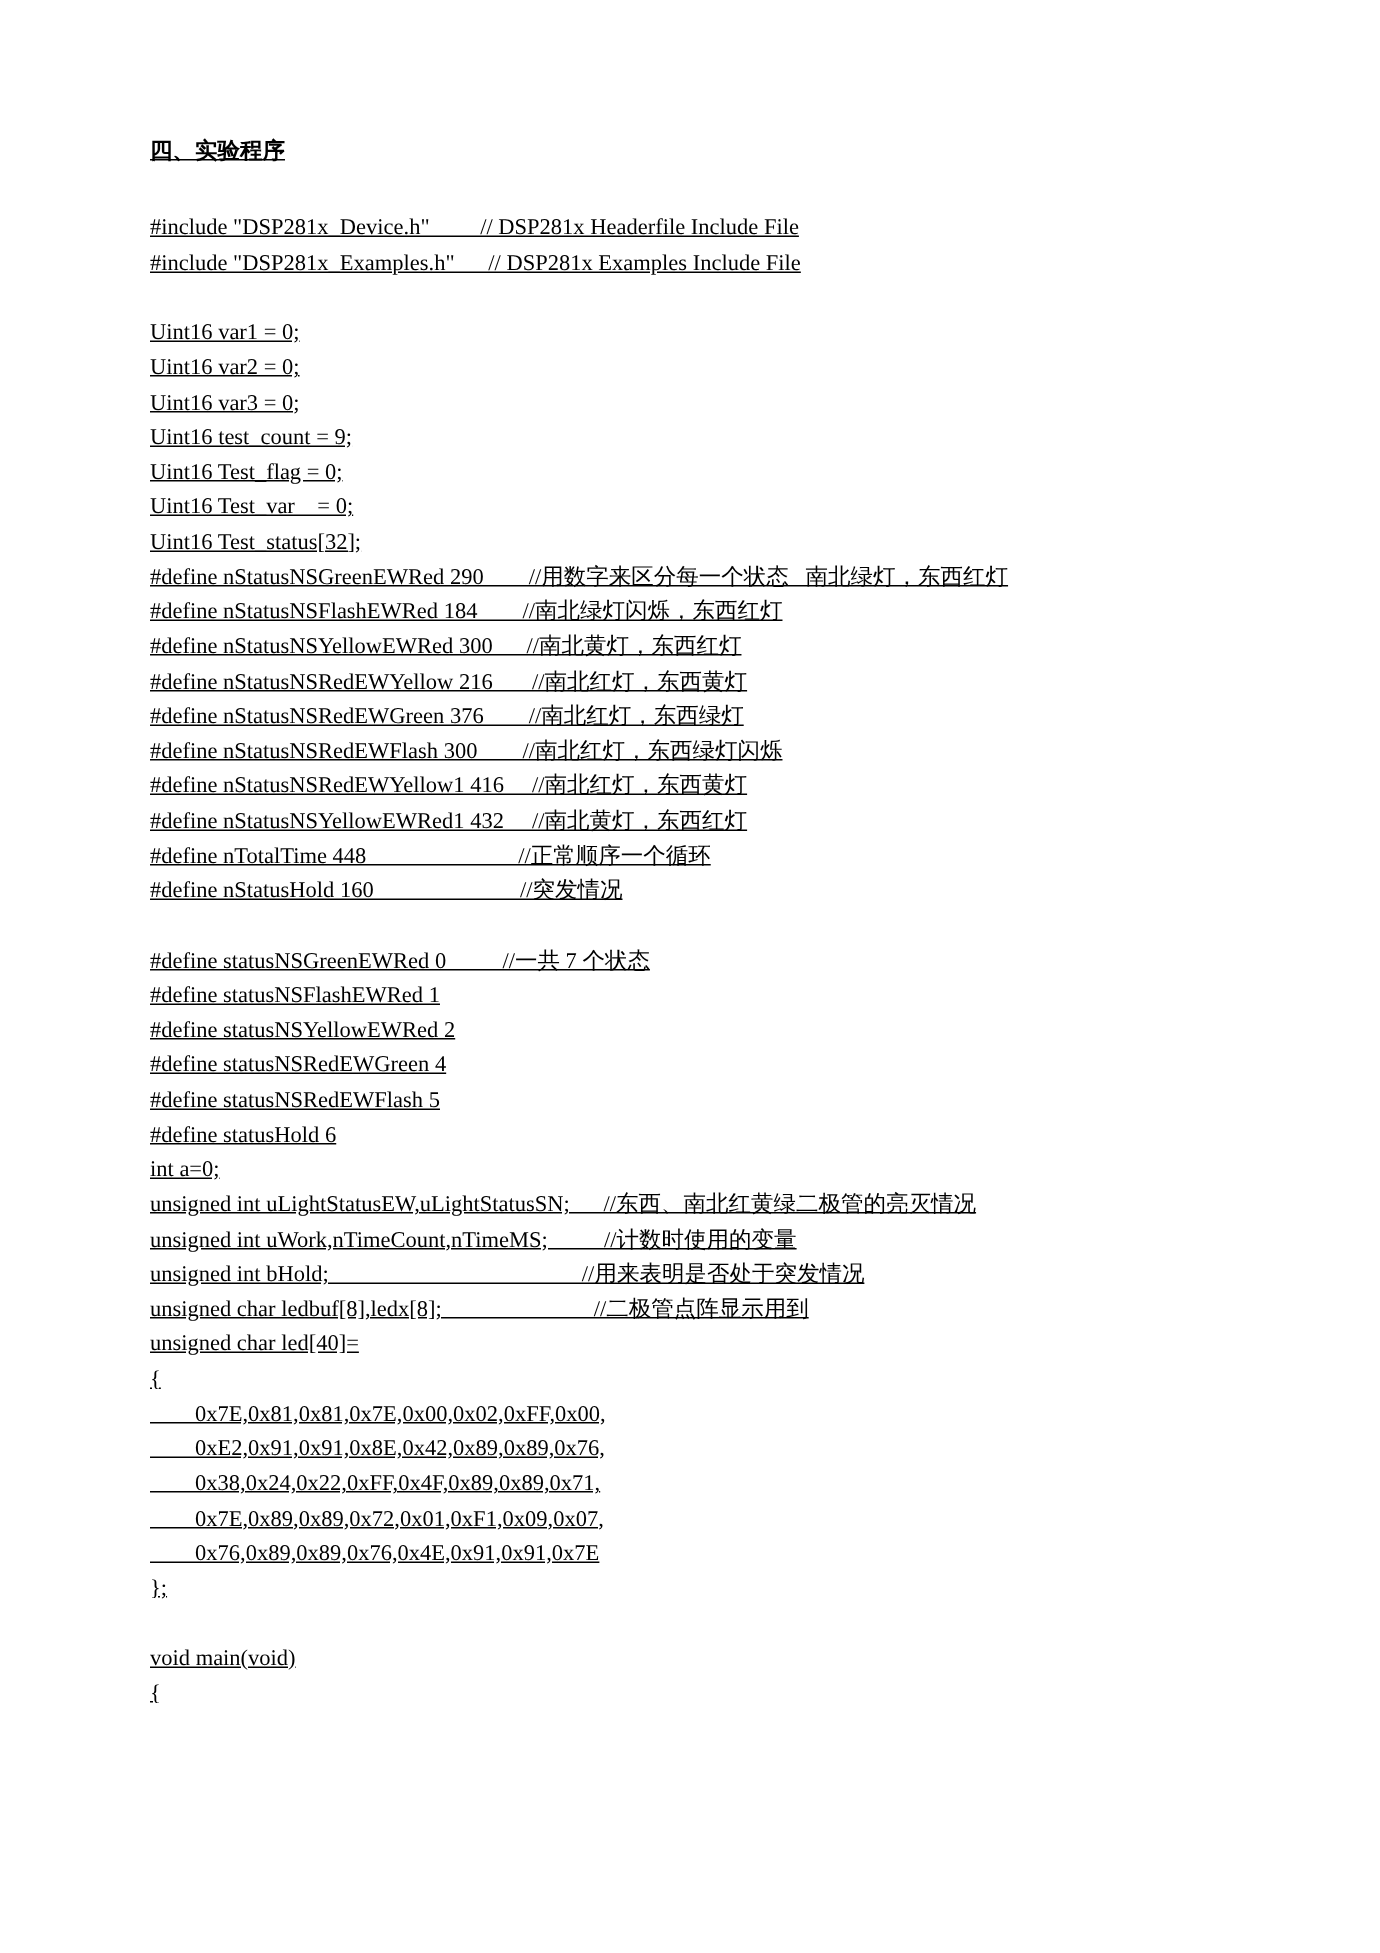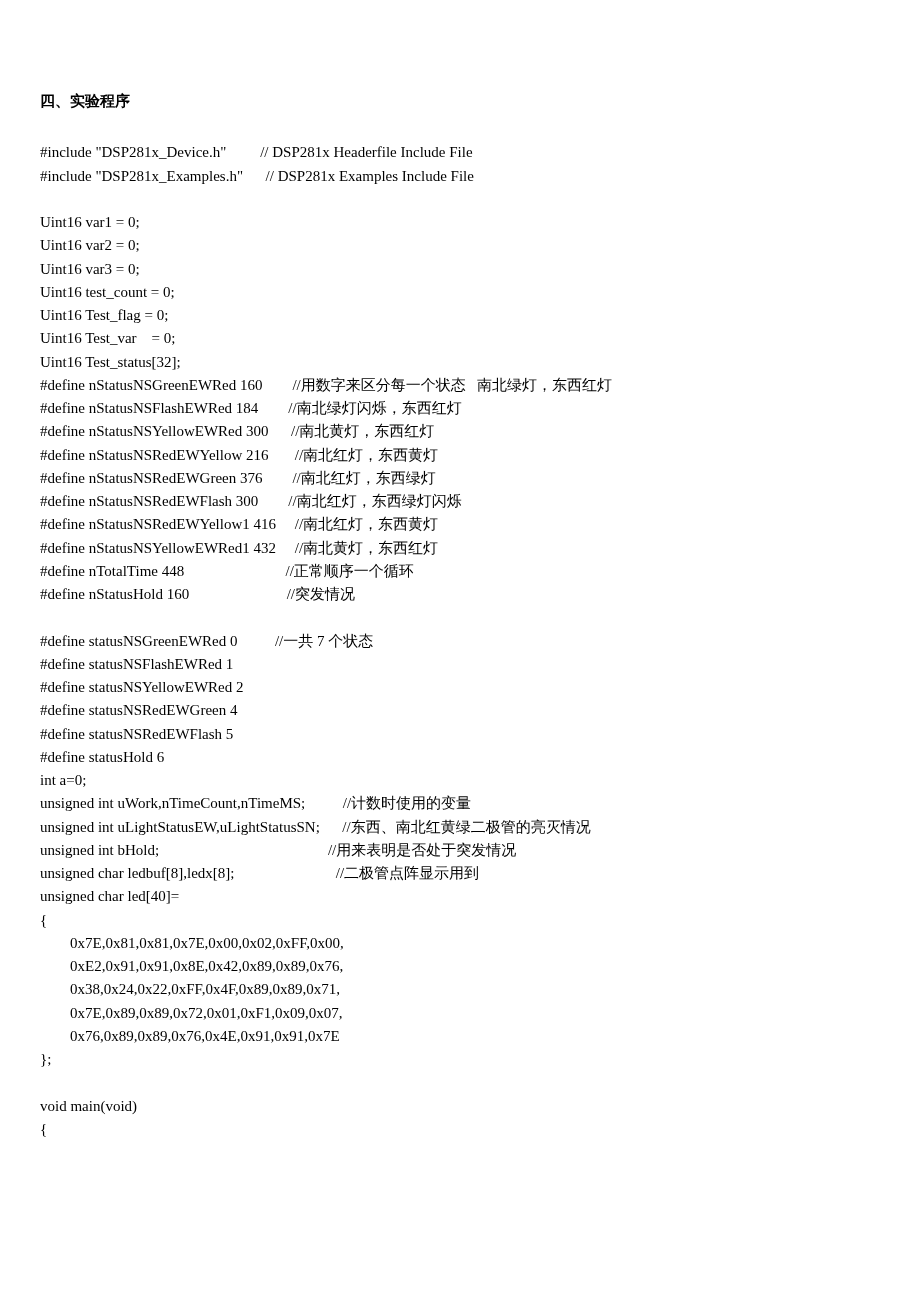--- a/index.html
+++ b/index.html
@@ -3,24 +3,25 @@
 <meta charset="utf-8">
 <style>
   body {
     margin: 0;
     padding: 0;
     background: #ffffff;
     font-family: "Times New Roman", "SimSun", serif;
     width: 920px;
   }
   .page {
-    padding: 90px 80px 60px 40px;
+    padding: 90px 80px 60px 100px;
     font-size: 15px;
     line-height: 1.55;
     color: #000;
+    text-decoration: underline;
   }
   .section-heading {
     font-weight: bold;
     font-size: 15px;
     margin-bottom: 28px;
   }
   .code-line {
     white-space: pre;
     font-family: "Times New Roman", "SimSun", serif;
   }
@@ -33,44 +34,44 @@
 
 <div class="page">
   <div class="section-heading">四、实验程序</div>
   <div id="code-block">
       <div class="code-line">#include "DSP281x_Device.h"         // DSP281x Headerfile Include File</div>
       <div class="code-line">#include "DSP281x_Examples.h"      // DSP281x Examples Include File</div>
       <div class="blank-line"></div>
       <div class="code-line">Uint16 var1 = 0;</div>
       <div class="code-line">Uint16 var2 = 0;</div>
       <div class="code-line">Uint16 var3 = 0;</div>
-      <div class="code-line">Uint16 test_count = 0;</div>
+      <div class="code-line">Uint16 test_count = 9;</div>
       <div class="code-line">Uint16 Test_flag = 0;</div>
       <div class="code-line">Uint16 Test_var    = 0;</div>
       <div class="code-line">Uint16 Test_status[32];</div>
-      <div class="code-line">#define nStatusNSGreenEWRed 160        //用数字来区分每一个状态   南北绿灯，东西红灯</div>
+      <div class="code-line">#define nStatusNSGreenEWRed 290        //用数字来区分每一个状态   南北绿灯，东西红灯</div>
       <div class="code-line">#define nStatusNSFlashEWRed 184        //南北绿灯闪烁，东西红灯</div>
       <div class="code-line">#define nStatusNSYellowEWRed 300      //南北黄灯，东西红灯</div>
       <div class="code-line">#define nStatusNSRedEWYellow 216       //南北红灯，东西黄灯</div>
       <div class="code-line">#define nStatusNSRedEWGreen 376        //南北红灯，东西绿灯</div>
       <div class="code-line">#define nStatusNSRedEWFlash 300        //南北红灯，东西绿灯闪烁</div>
       <div class="code-line">#define nStatusNSRedEWYellow1 416     //南北红灯，东西黄灯</div>
       <div class="code-line">#define nStatusNSYellowEWRed1 432     //南北黄灯，东西红灯</div>
       <div class="code-line">#define nTotalTime 448                           //正常顺序一个循环</div>
       <div class="code-line">#define nStatusHold 160                          //突发情况</div>
       <div class="blank-line"></div>
       <div class="code-line">#define statusNSGreenEWRed 0          //一共 7 个状态</div>
       <div class="code-line">#define statusNSFlashEWRed 1</div>
       <div class="code-line">#define statusNSYellowEWRed 2</div>
       <div class="code-line">#define statusNSRedEWGreen 4</div>
       <div class="code-line">#define statusNSRedEWFlash 5</div>
       <div class="code-line">#define statusHold 6</div>
       <div class="code-line">int a=0;</div>
+      <div class="code-line">unsigned int uLightStatusEW,uLightStatusSN;      //东西、南北红黄绿二极管的亮灭情况</div>
       <div class="code-line">unsigned int uWork,nTimeCount,nTimeMS;          //计数时使用的变量</div>
-      <div class="code-line">unsigned int uLightStatusEW,uLightStatusSN;      //东西、南北红黄绿二极管的亮灭情况</div>
       <div class="code-line">unsigned int bHold;                                             //用来表明是否处于突发情况</div>
       <div class="code-line">unsigned char ledbuf[8],ledx[8];                           //二极管点阵显示用到</div>
       <div class="code-line">unsigned char led[40]=</div>
       <div class="code-line">{</div>
       <div class="code-line">        0x7E,0x81,0x81,0x7E,0x00,0x02,0xFF,0x00,</div>
       <div class="code-line">        0xE2,0x91,0x91,0x8E,0x42,0x89,0x89,0x76,</div>
       <div class="code-line">        0x38,0x24,0x22,0xFF,0x4F,0x89,0x89,0x71,</div>
       <div class="code-line">        0x7E,0x89,0x89,0x72,0x01,0xF1,0x09,0x07,</div>
       <div class="code-line">        0x76,0x89,0x89,0x76,0x4E,0x91,0x91,0x7E</div>
       <div class="code-line">};</div>

